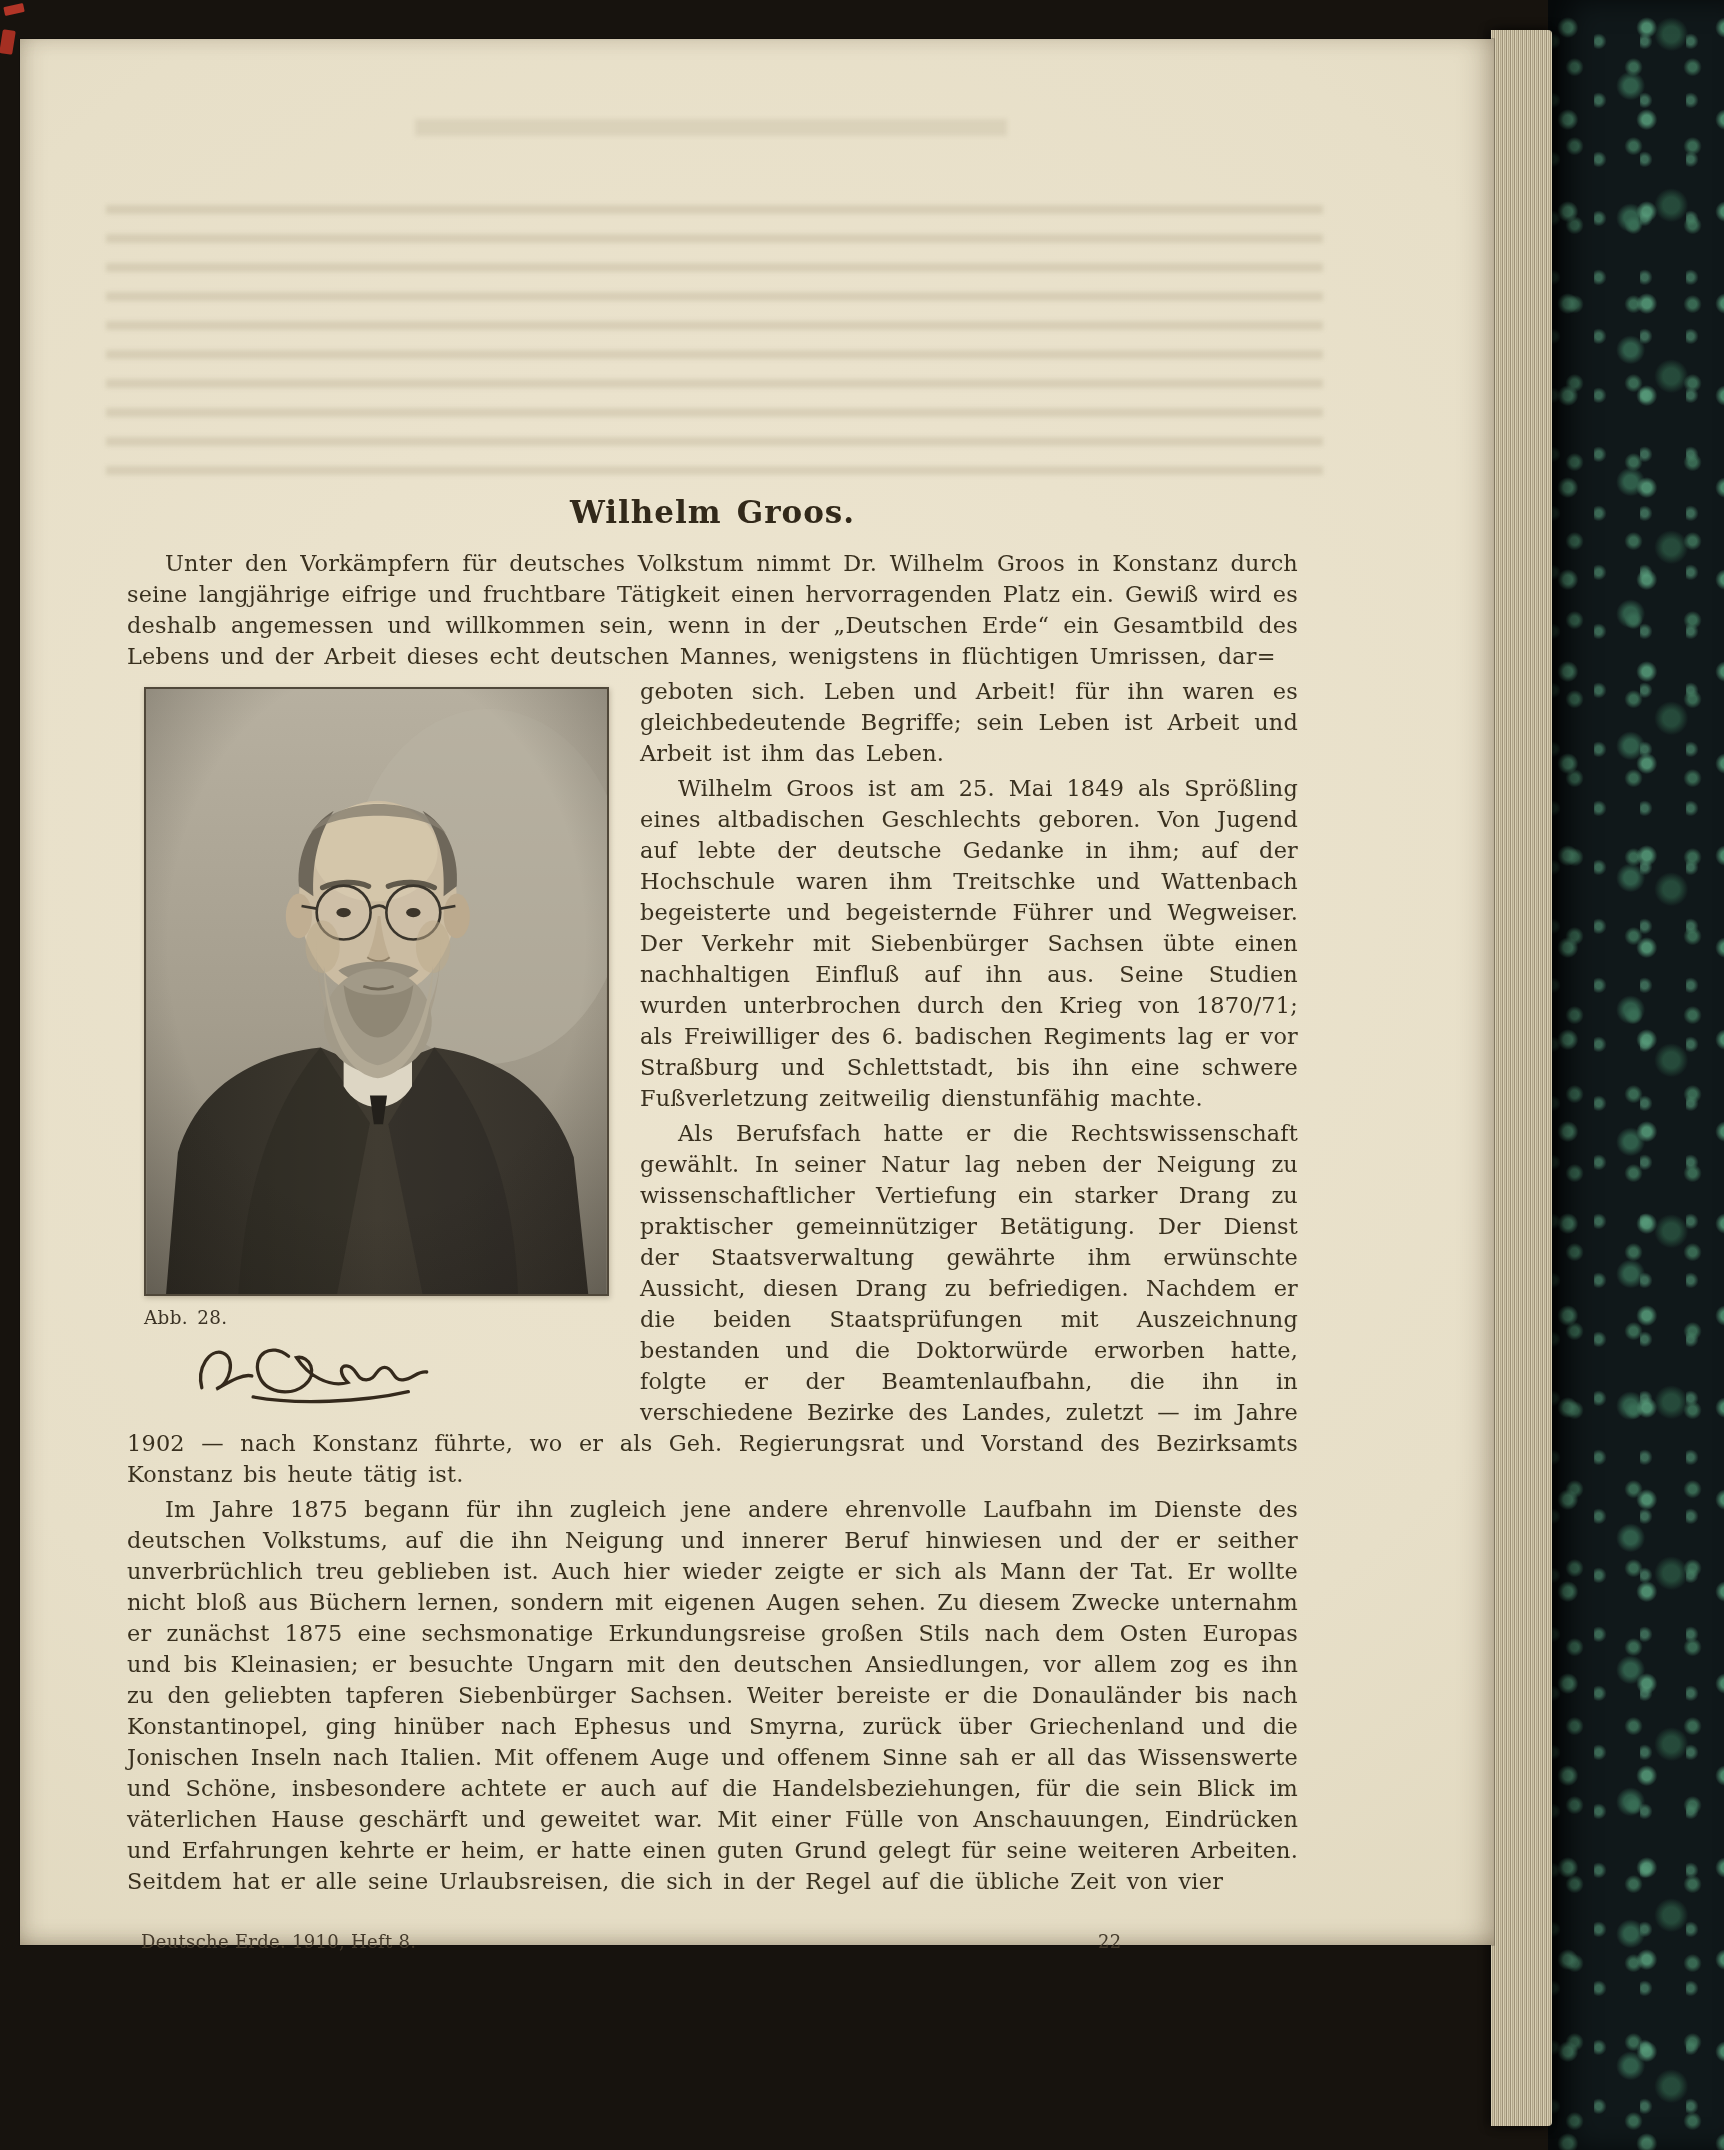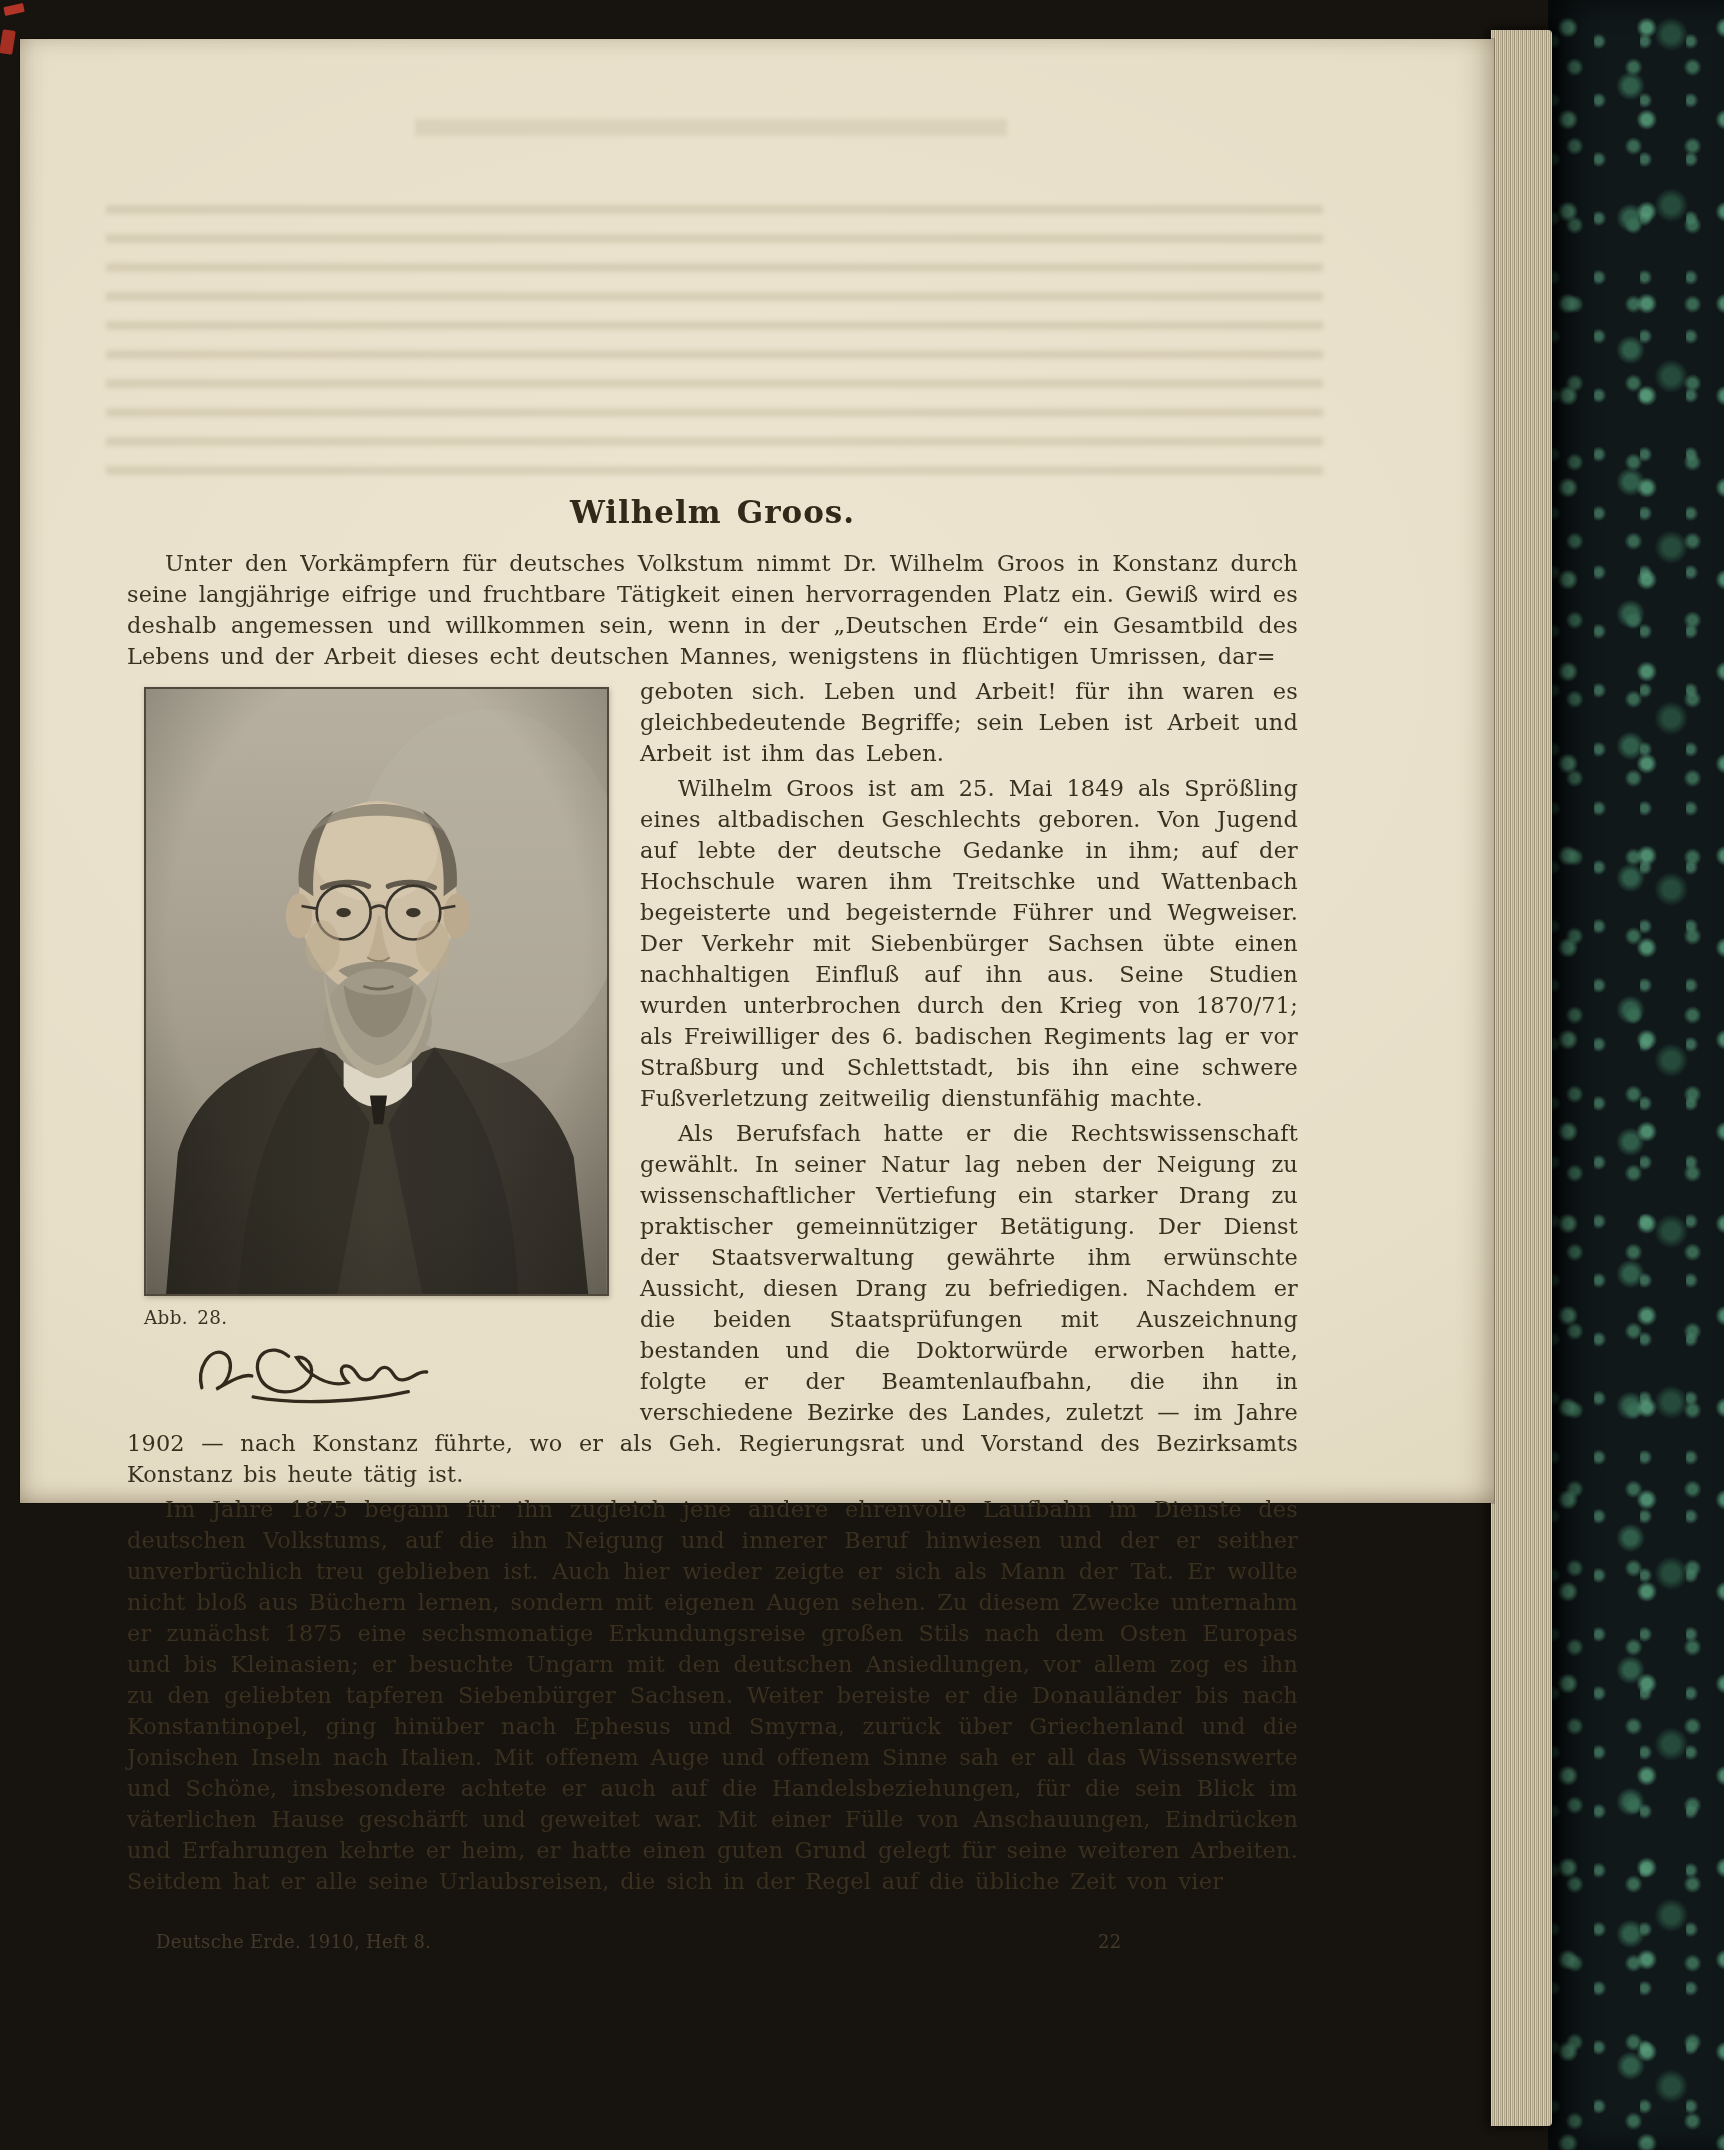--- a/index.html
+++ b/index.html
@@ -35,21 +35,21 @@
   }
 
   
   .red-mark-1 { position: absolute; left: 4px; top: 5.3px; width: 20px; height: 8.6px;
     background: #b23527; transform: rotate(-12deg); border-radius: 1.3px; }
   .red-mark-2 { position: absolute; left: 1.3px; top: 30px; width: 13px; height: 24px;
     background: #a52f22; transform: rotate(9deg); border-radius: 2px; }
 
   
   .paper {
-    position: absolute; left: 20px; top: 39px; width: 1474px; height: 1464px;
+    position: absolute; left: 20px; top: 39px; width: 1474px; height: 1906px;
     background-color: #e9e1ca;
     background-image: radial-gradient(ellipse 120% 90% at 48% 42%,
       #ede5d0 0%, #e7dfc8 55%, #dcd3b8 100%);
     box-shadow:
       inset -17px 0 30px -12px rgba(70,52,28,0.38),
       inset 13px 0 26px -12px rgba(70,52,28,0.28),
       inset 0 -12px 24px -12px rgba(70,52,28,0.25),
       0 0 0 0.7px rgba(0,0,0,0.25);
   }
 
@@ -94,21 +94,21 @@
     font-size: 18.4px; line-height: 24px; margin-top: 10.5px;
     letter-spacing: 0.3px; color: #3c3325; text-align: left; text-indent: 0;
   }
   .signature { margin: 5.3px 0 0 46px; width: 263px; height: 74px; }
 
   
   .footer {
     position: absolute; top: 1892px; left: 103px; width: 1179px;
     font-size: 18px; line-height: 22.4px; color: #443a2b; letter-spacing: 0.3px;
   }
-  .footer .imprint { margin-left: 33px; }
+  .footer .imprint { margin-left: 18px; }
   .footer .pageno { position: absolute; left: 975px; top: 0; }
 </style>
 </head>
 <body>
 
 <div class="scene">
 
   <div class="cover"></div>
   <div class="page-edges"></div>
   <div class="red-mark-1"></div>

